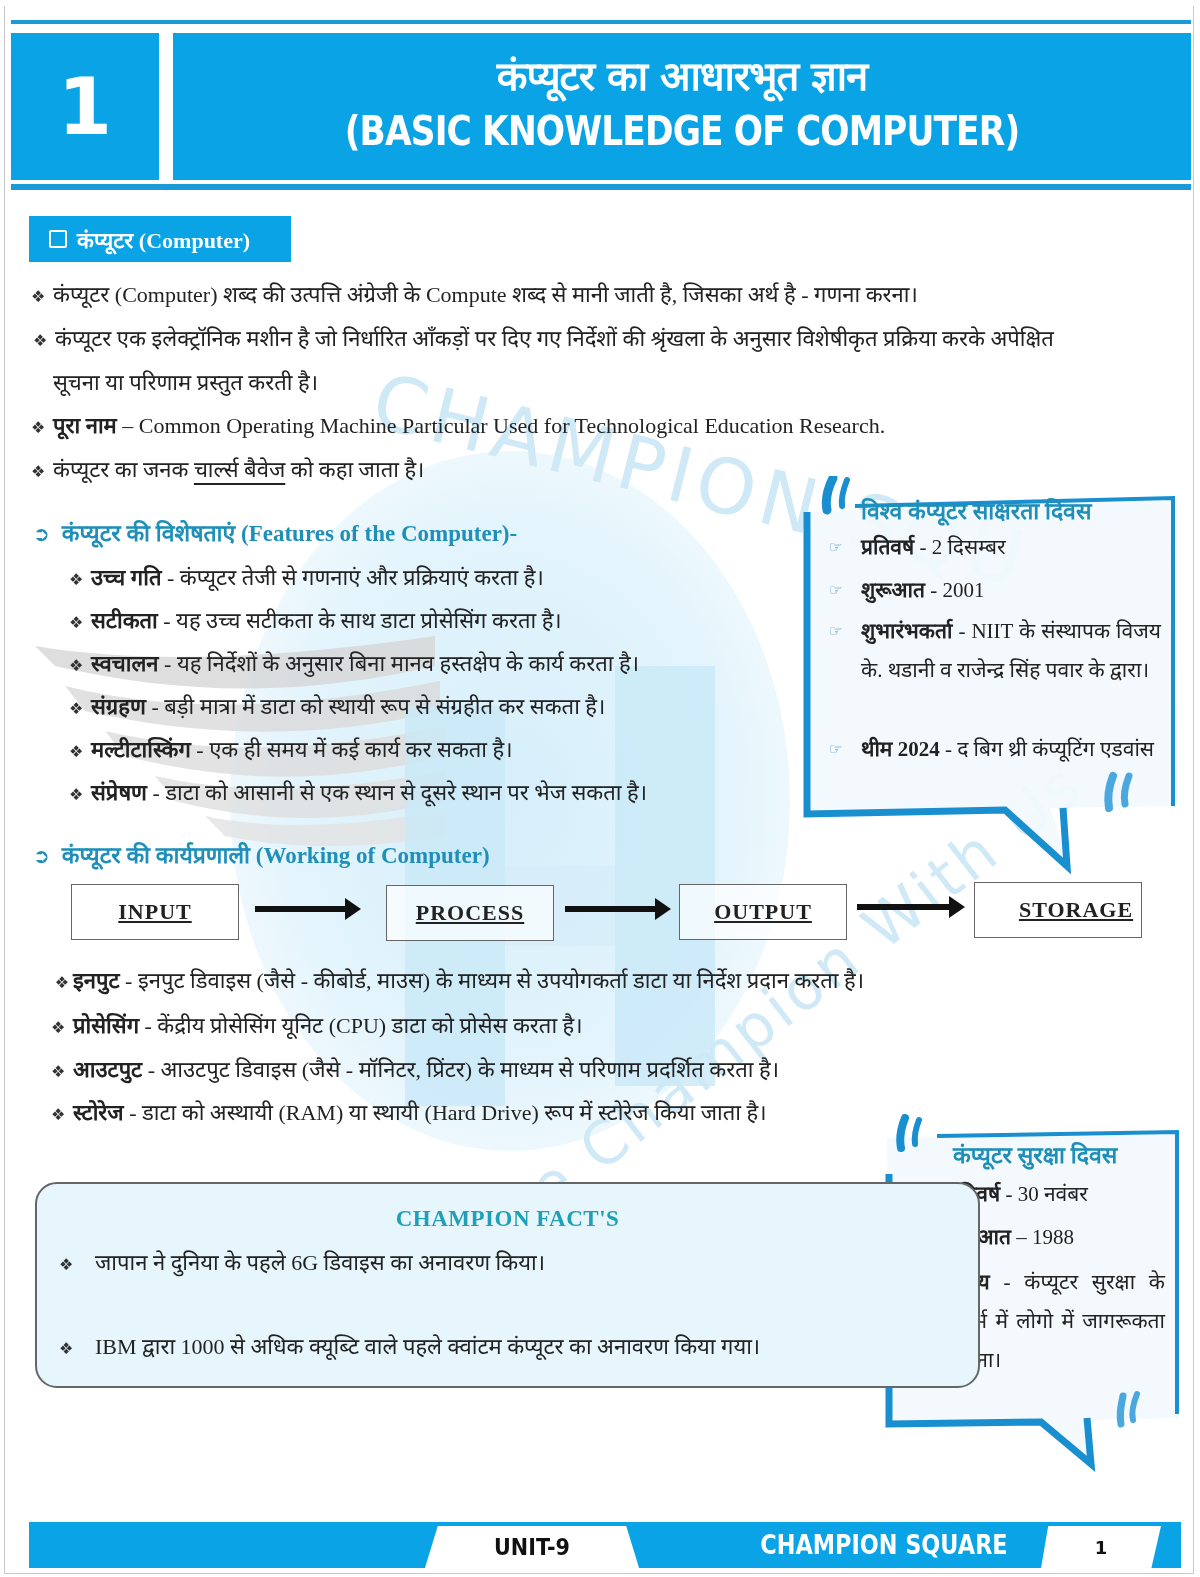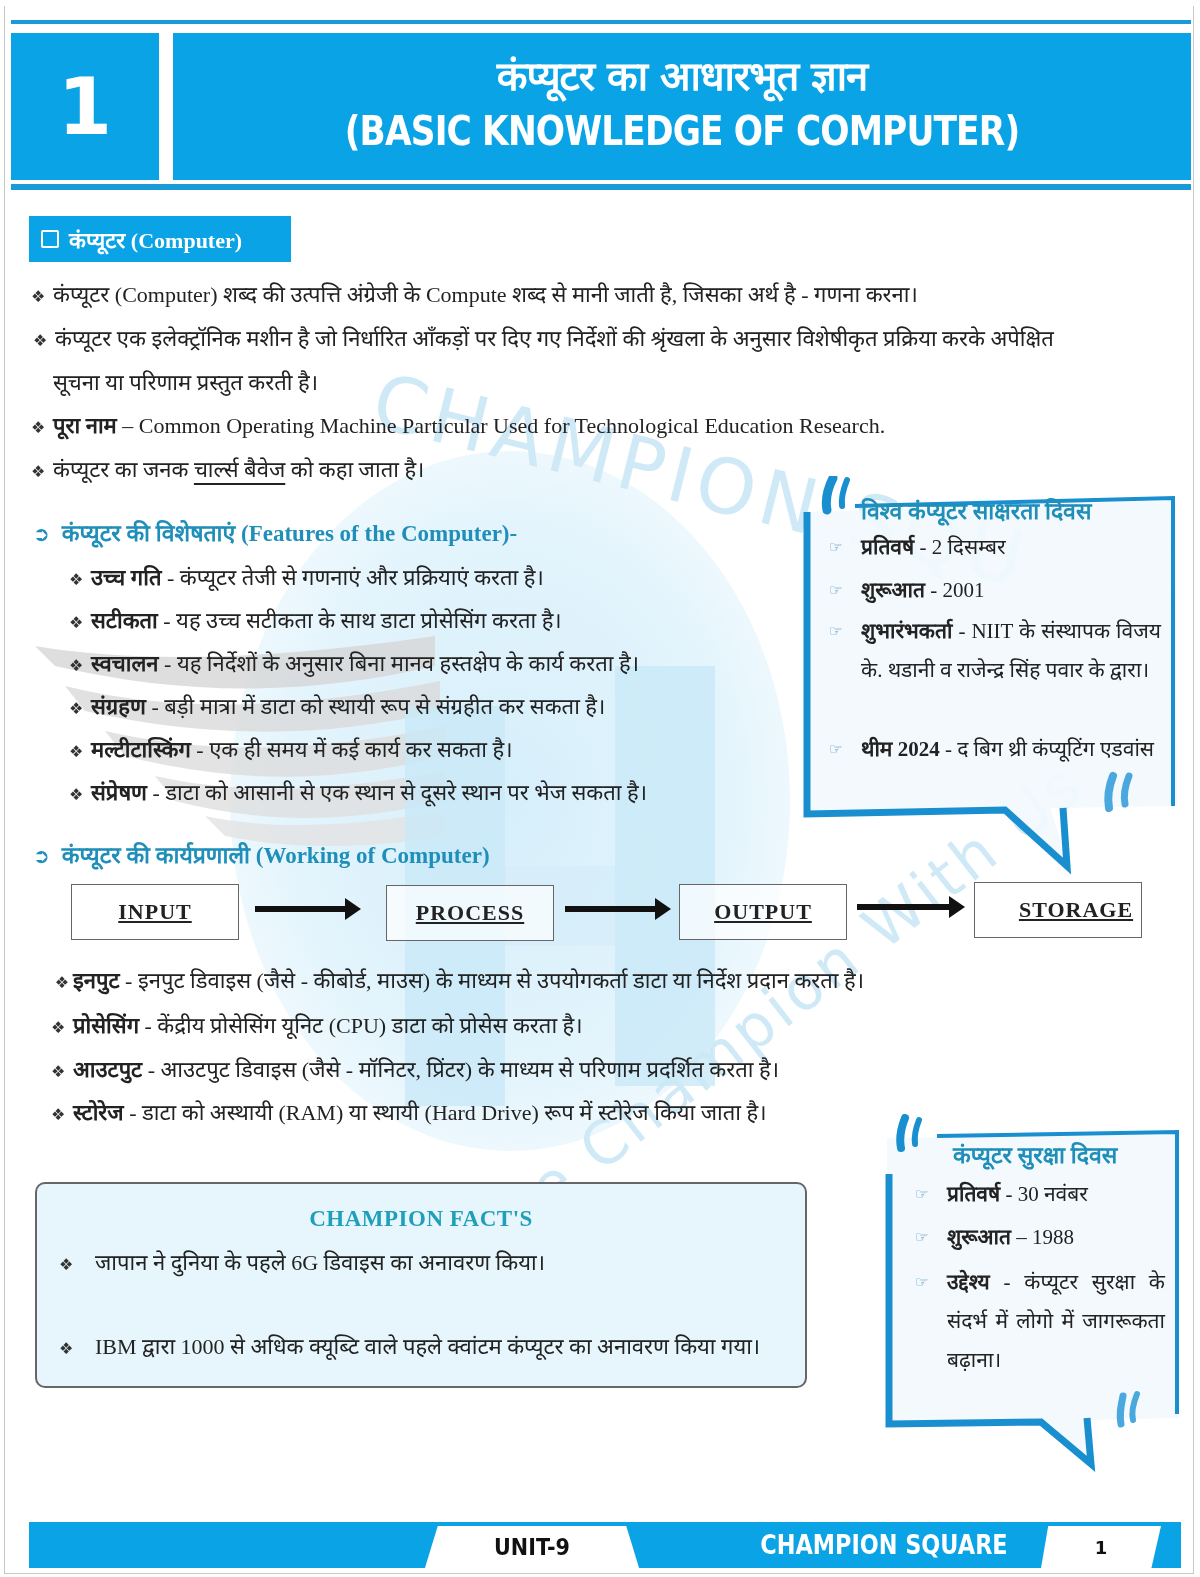--- a/index.html
+++ b/index.html
@@ -18,21 +18,21 @@
 
   
   .hdr-line-top { position: absolute; left: 6px; top: 14px; width: 1180px; height: 4px; background: #1a9ad6; }
   .hdr-num { position: absolute; left: 6px; top: 27px; width: 148px; height: 147px; background: #0aa3e6; color: #fff; font-family: "DejaVu Sans", sans-serif; font-weight: bold; font-size: 78px; display: flex; align-items: center; justify-content: center; }
   .hdr-title { position: absolute; left: 168px; top: 27px; width: 1018px; height: 147px; background: #0aa3e6; color: #fff; text-align: center; font-family: "DejaVu Sans", sans-serif; font-weight: bold; }
   .hdr-title .hi { font-size: 40px; margin-top: 14px; letter-spacing: -1px; }
   .hdr-title .en { font-size: 40px; margin-top: 6px; letter-spacing: -1px; transform: scaleX(0.86); }
   .hdr-line-bot { position: absolute; left: 6px; top: 178px; width: 1180px; height: 6px; background: #1a9ad6; }
 
   
-  .section-tag { position: absolute; left: 24px; top: 210px; width: 262px; height: 46px; background: #0aa3e6; color: #fff; font-weight: bold; font-size: 22px; display: flex; align-items: center; padding-left: 12px; gap: 10px; }
+  .section-tag { position: absolute; left: 24px; top: 210px; width: 262px; height: 46px; background: #0aa3e6; color: #fff; font-weight: bold; font-size: 22px; display: flex; align-items: center; padding-left: 20px; gap: 10px; }
   .section-tag .box { width: 18px; height: 18px; border: 2px solid #fff; display: inline-block; border-radius: 2px; }
 
   .line { position: absolute; font-size: 22px; white-space: nowrap; color: #222; }
   .bullet { display: inline-block; width: 22px; font-family: "DejaVu Sans", sans-serif; font-size: 16px; color: #333; }
   .bold { font-weight: bold; }
   .u { text-decoration: underline; text-underline-offset: 6px; }
 
   .sub-head { position: absolute; font-size: 23px; font-weight: bold; color: #1f8fba; white-space: nowrap; }
   .sub-head .arr { font-family: "DejaVu Sans", sans-serif; font-size: 20px; margin-right: 12px; color: #1f8fba; }
 
@@ -42,21 +42,21 @@
   .flow-arrow::after { content: ""; position: absolute; right: -14px; top: -8px; border-left: 16px solid #111; border-top: 11px solid transparent; border-bottom: 11px solid transparent; }
 
   
   .bubble { position: absolute; }
   .bubble svg { position: absolute; left: 0; top: 0; }
   .bubble .b-title { position: absolute; font-size: 23px; color: #1f8fba; font-weight: bold; white-space: nowrap; }
   .bubble .b-item { position: absolute; font-size: 21px; line-height: 39px; color: #222; }
   .bubble .hand { font-family: "DejaVu Sans", sans-serif; font-size: 15px; color: #4a8fc0; position: absolute; left: -32px; top: 0; }
 
   
-  .facts { position: absolute; left: 30px; top: 1176px; width: 772px; height: 206px; border: 2px solid #666; border-radius: 10px; background: #e6f6fc; }
+  .facts { position: absolute; left: 30px; top: 1176px; width: 945px; height: 206px; border: 2px solid #666; border-radius: 22px; background: #e6f6fc; }
   .facts .ft { position: absolute; left: 0; width: 100%; top: 22px; text-align: center; font-size: 23px; font-weight: bold; color: #1f9fb8; letter-spacing: 0.5px; }
   .facts .fi { position: absolute; left: 22px; font-size: 22px; white-space: nowrap; color: #222; }
   .facts .fi .bullet { width: 36px; }
 
   
   .footer { position: absolute; left: 24px; top: 1516px; width: 1152px; height: 46px; background: #0aa3e6; }
   .footer .unit { position: absolute; left: 384px; top: 4px; width: 238px; height: 42px; background: #fff; clip-path: polygon(6% 0, 94% 0, 100% 100%, 0 100%); font-family: "DejaVu Sans", sans-serif; font-weight: bold; font-size: 23px; color: #111; display: flex; align-items: center; justify-content: center; transform: scaleX(0.9); }
   .footer .brand { position: absolute; left: 690px; top: 0; width: 330px; height: 46px; color: #fff; font-family: "DejaVu Sans", sans-serif; font-weight: bold; font-size: 26px; display: flex; align-items: center; justify-content: center; transform: scaleX(0.86); }
   .footer .pg { position: absolute; left: 1012px; top: 4px; width: 120px; height: 42px; background: #fff; clip-path: polygon(6% 0, 100% 0, 92% 100%, 0 100%); font-family: "DejaVu Sans", sans-serif; font-weight: bold; font-size: 18px; color: #111; display: flex; align-items: center; justify-content: center; }
 </style>

